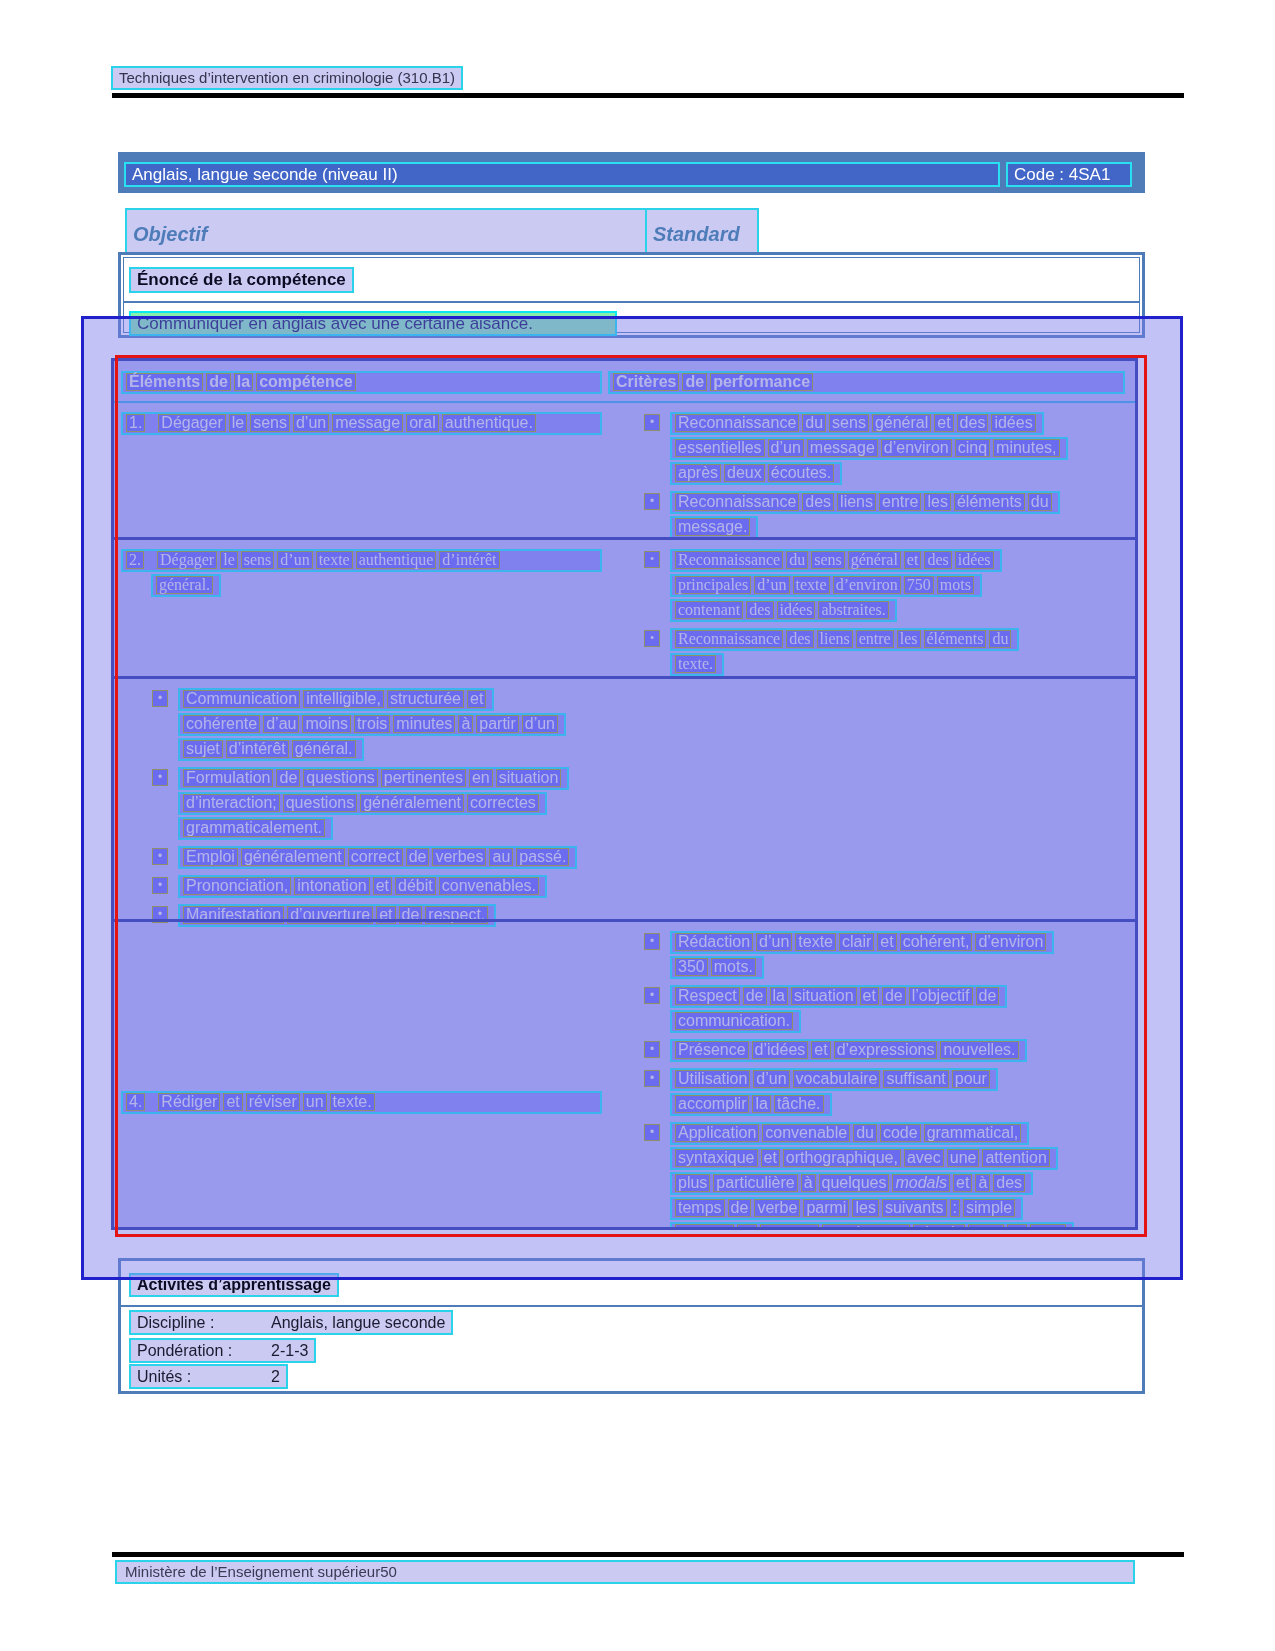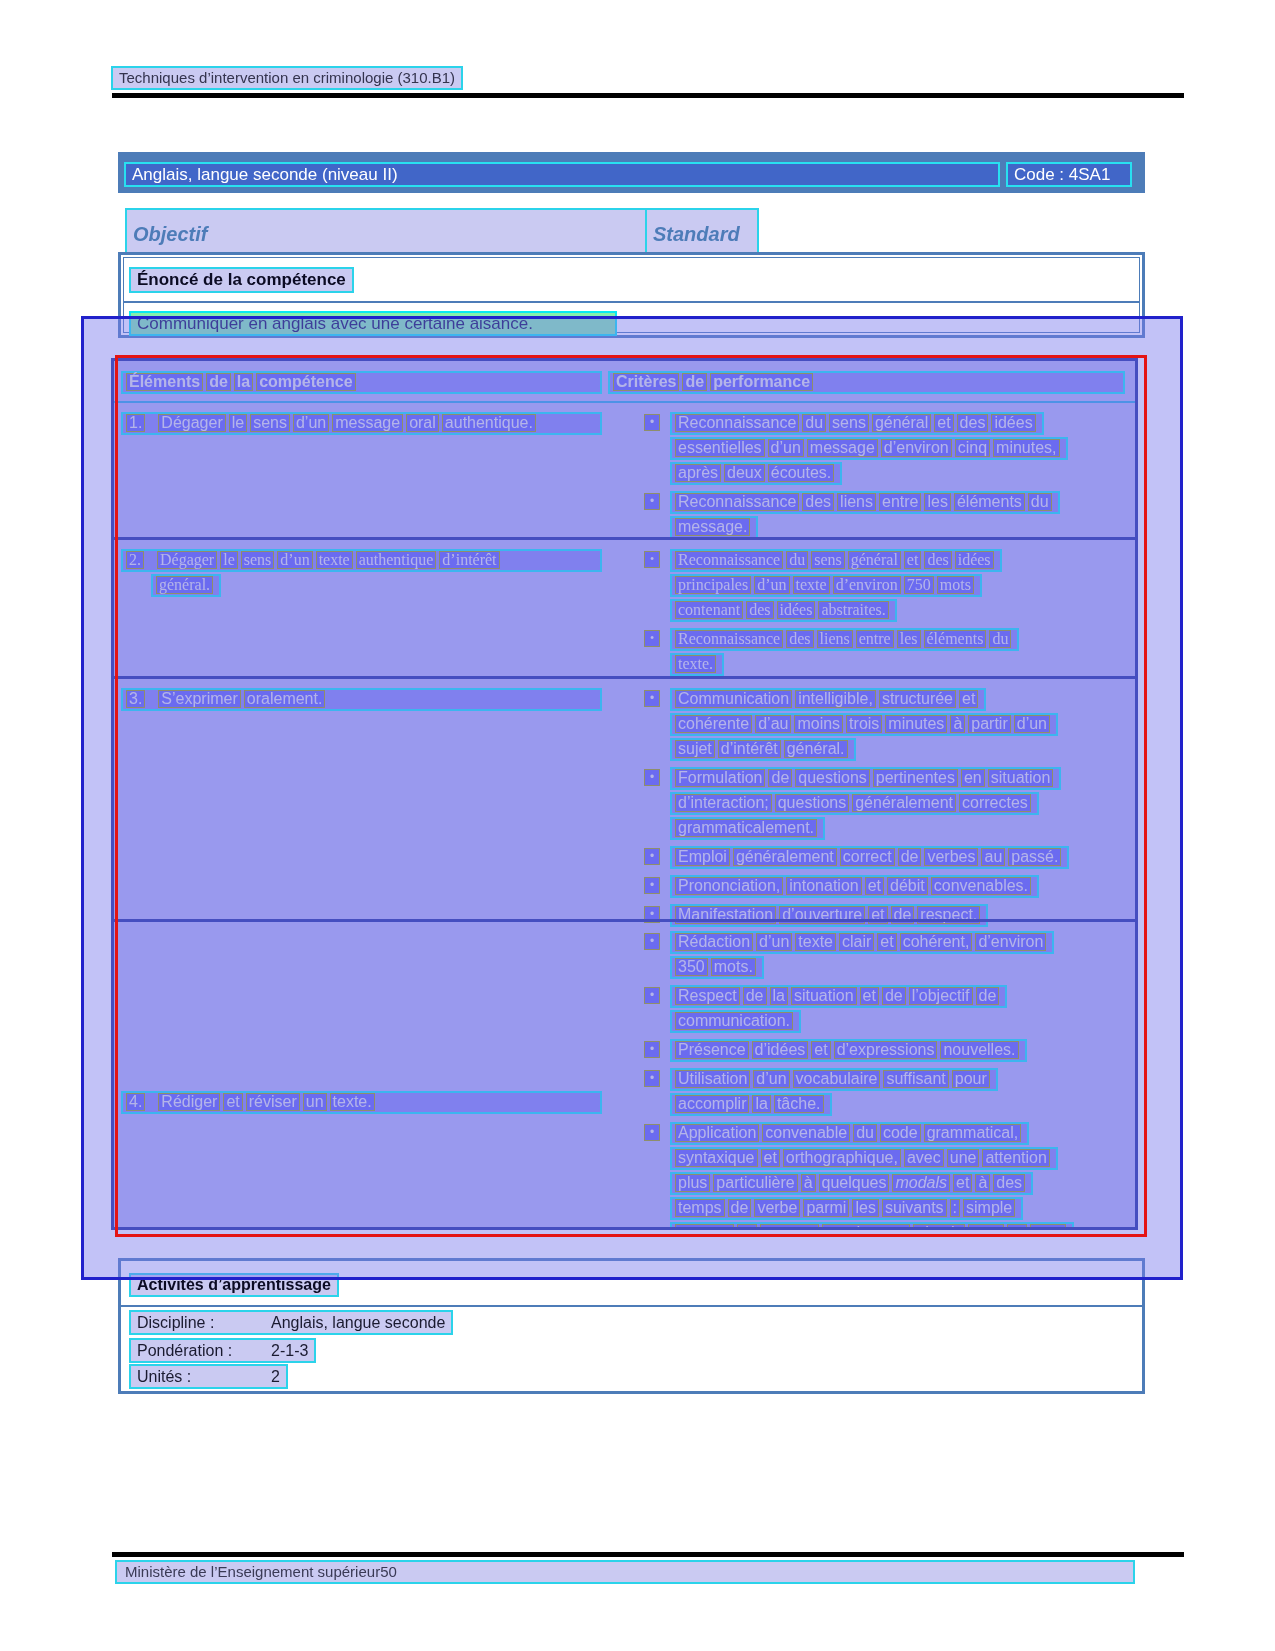--- a/index.html
+++ b/index.html
@@ -169,23 +169,20 @@
             </div>
             <div class="crit">
               <span class="word bullet">•</span>
               <div class="clines">
                 <div class="tline hug"><span class="word">Reconnaissance</span><span class="word">des</span><span class="word">liens</span><span class="word">entre</span><span class="word">les</span><span class="word">éléments</span><span class="word">du</span></div>
                 <div class="tline hug"><span class="word">texte.</span></div>
               </div>
             </div>
           </div>
         </div><div class="trow r3">
-          <div class="cl">
-            <div class="tline full"><span class="word num">3.</span><span class="word">S’exprimer</span><span class="word">oralement.</span></div>
-          </div>
           <div class="cr">
             <div class="crit">
               <span class="word bullet">•</span>
               <div class="clines">
                 <div class="tline hug"><span class="word">Communication</span><span class="word">intelligible,</span><span class="word">structurée</span><span class="word">et</span></div>
                 <div class="tline hug"><span class="word">cohérente</span><span class="word">d’au</span><span class="word">moins</span><span class="word">trois</span><span class="word">minutes</span><span class="word">à</span><span class="word">partir</span><span class="word">d’un</span></div>
                 <div class="tline hug"><span class="word">sujet</span><span class="word">d’intérêt</span><span class="word">général.</span></div>
               </div>
             </div>
             <div class="crit">

